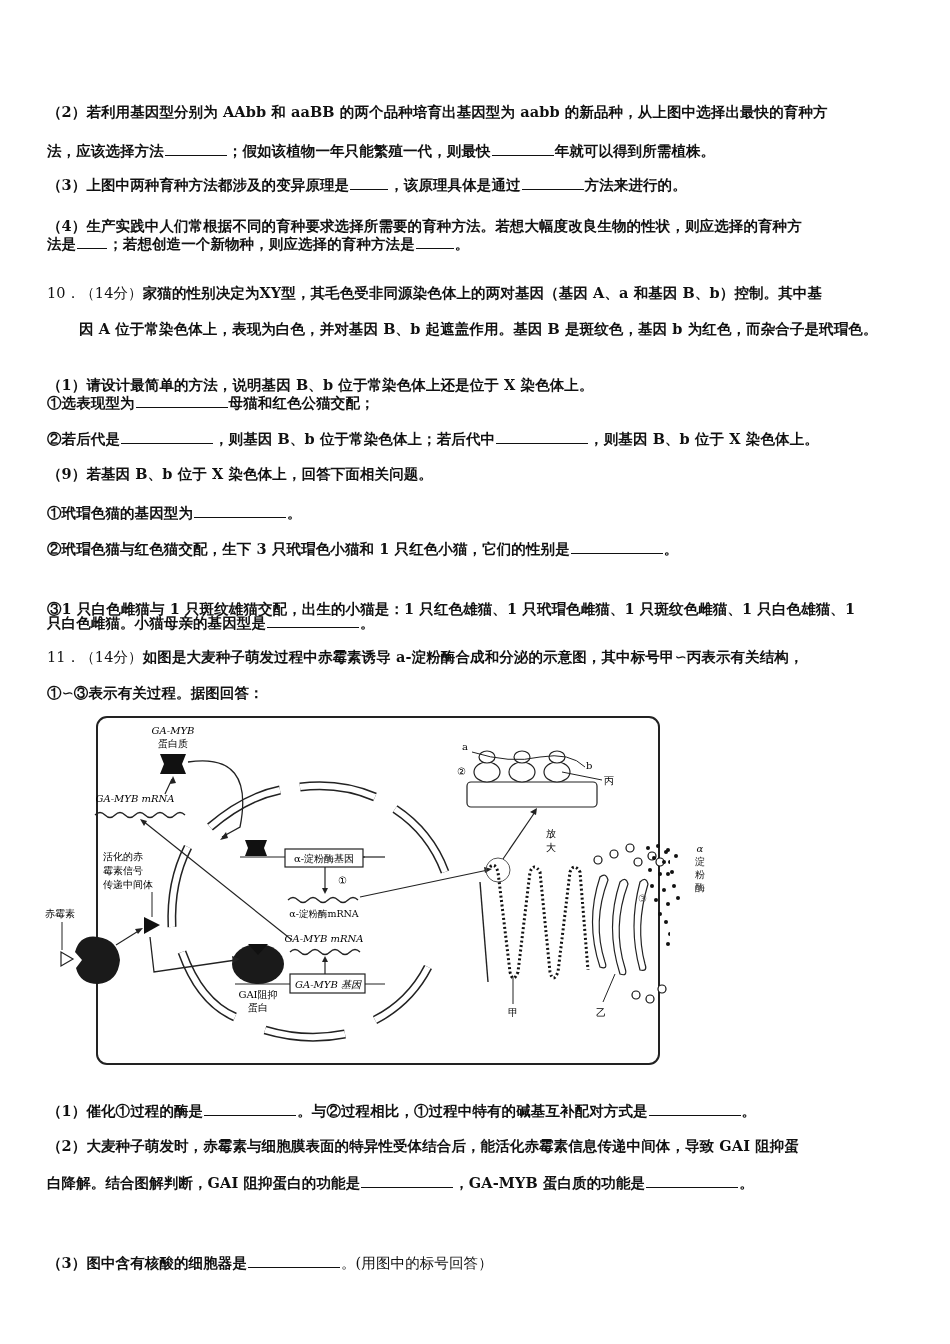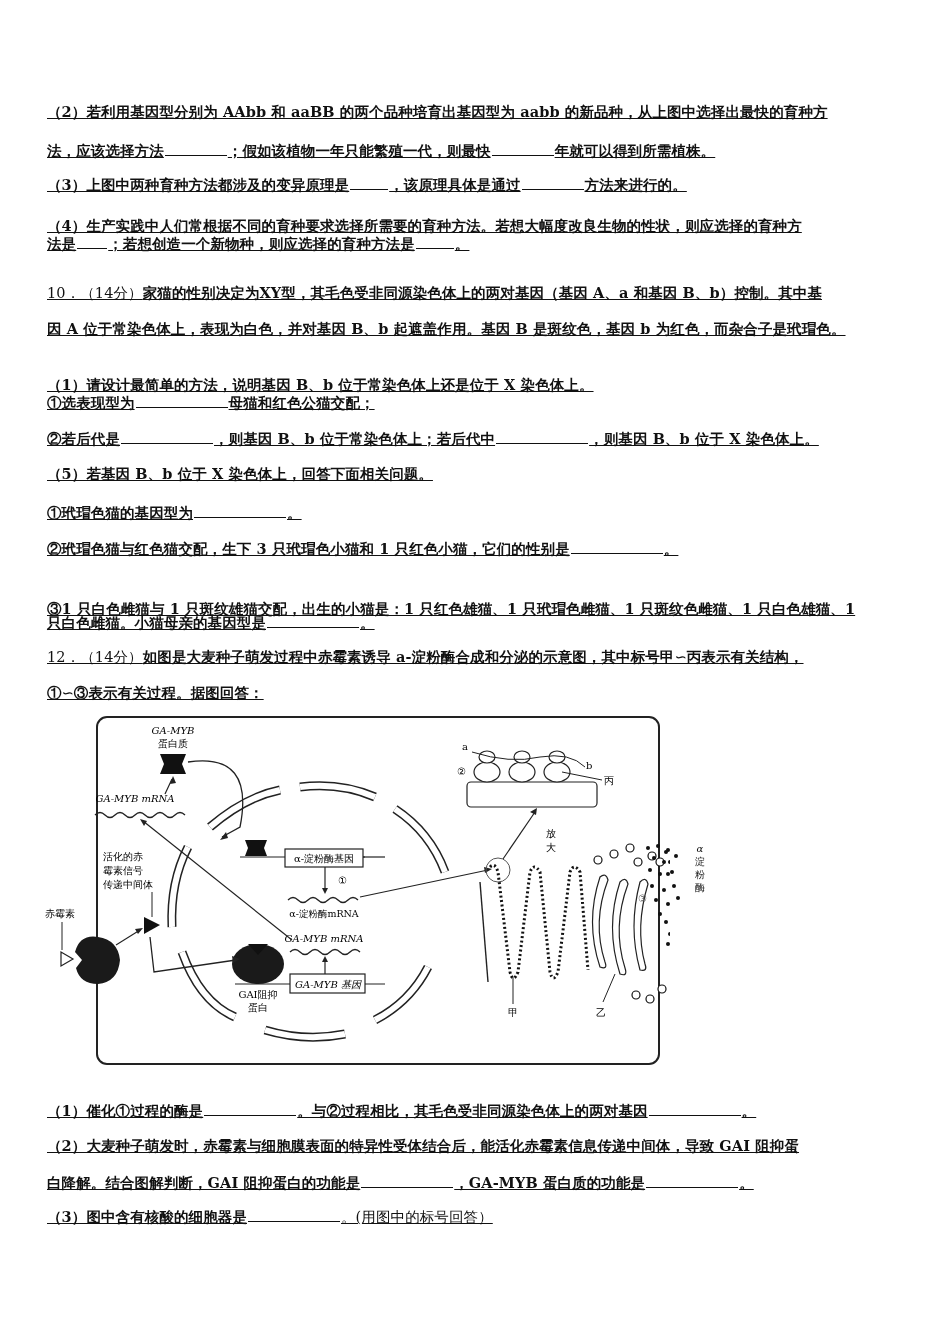--- a/index.html
+++ b/index.html
@@ -1,18 +1,18 @@
 <!DOCTYPE html>
 <html><head>
 <meta charset="utf-8">
 <style>
   html, body { margin:0; padding:0; background:#ffffff; }
   body { width:950px; height:1344px; position:relative; overflow:hidden;
          font-family:"DejaVu Serif","Liberation Serif",serif; color:#111; }
-  .line { position:absolute; left:47px; font-size:14.5px; font-weight:bold; white-space:nowrap; letter-spacing:0.1px;text-decoration:underline; }
+  .line { position:absolute; left:47px; font-size:14.5px; font-weight:bold; white-space:nowrap; letter-spacing:0.1px; }
   .blank { display:inline-block; border-bottom:1.3px solid #111; height:14px; vertical-align:baseline; margin:0 1px; }
   .num { font-weight:normal;margin-top:16px; }
   #diagram { position:absolute; left:40px; top:712px; width:630px; height:360px; }
   #diagram text { font-family:"DejaVu Serif","Liberation Serif",serif; }
 </style>
 </head>
 <body>
 
 <div class="line" style="top:103px;"><span>（2）若利用基因型分别为 AAbb 和 aaBB 的两个品种培育出基因型为 aabb 的新品种，从上图中选择出最快的育种方</span></div>
 <div class="line" style="top:141px;">
@@ -22,42 +22,42 @@
   <span>（3）上图中两种育种方法都涉及的变异原理是</span><span class="blank" style="width:38px;"></span><span>，该原理具体是通过</span><span class="blank" style="width:62px;"></span><span>方法来进行的。</span>
 </div>
 <div class="line" style="top:210px;margin-top:7px;"><span>（4）生产实践中人们常根据不同的育种要求选择所需要的育种方法。若想大幅度改良生物的性状，则应选择的育种方</span></div>
 <div class="line" style="top:234px;">
   <span>法是</span><span class="blank" style="width:30px;"></span><span>；若想创造一个新物种，则应选择的育种方法是</span><span class="blank" style="width:38px;"></span><span>。</span>
 </div>
 
 <div class="line" style="top:284px;">
   <span class="num">10．（14分）</span><span>家猫的性别决定为XY型，其毛色受非同源染色体上的两对基因（基因 A、a 和基因 B、b）控制。其中基</span>
 </div>
-<div class="line" style="top:320px;"><span>因 A 位于常染色体上，表现为白色，并对基因 B、b 起遮盖作用。基因 B 是斑纹色，基因 b 为红色，而杂合子是玳瑁色。</span></div>
+<div class="line" style="top:320px;margin-left:32px;"><span>因 A 位于常染色体上，表现为白色，并对基因 B、b 起遮盖作用。基因 B 是斑纹色，基因 b 为红色，而杂合子是玳瑁色。</span></div>
 <div class="line" style="top:376px;"><span>（1）请设计最简单的方法，说明基因 B、b 位于常染色体上还是位于 X 染色体上。</span></div>
 <div class="line" style="top:393px;">
   <span>①选表现型为</span><span class="blank" style="width:92px;"></span><span>母猫和红色公猫交配；</span>
 </div>
 <div class="line" style="top:429px;">
   <span>②若后代是</span><span class="blank" style="width:92px;"></span><span>，则基因 B、b 位于常染色体上；若后代中</span><span class="blank" style="width:92px;"></span><span>，则基因 B、b 位于 X 染色体上。</span>
 </div>
-<div class="line" style="top:465px;"><span>（5）若基因 B、b 位于 X 染色体上，回答下面相关问题。</span></div>
+<div class="line" style="top:465px;"><span>（9）若基因 B、b 位于 X 染色体上，回答下面相关问题。</span></div>
 <div class="line" style="top:503px;">
   <span>①玳瑁色猫的基因型为</span><span class="blank" style="width:92px;"></span><span>。</span>
 </div>
 <div class="line" style="top:539px;">
   <span>②玳瑁色猫与红色猫交配，生下 3 只玳瑁色小猫和 1 只红色小猫，它们的性别是</span><span class="blank" style="width:92px;"></span><span>。</span>
 </div>
 <div class="line" style="top:576px;margin-top:24px;"><span>③1 只白色雌猫与 1 只斑纹雄猫交配，出生的小猫是：1 只红色雄猫、1 只玳瑁色雌猫、1 只斑纹色雌猫、1 只白色雄猫、1</span></div>
 <div class="line" style="top:613px;">
   <span>只白色雌猫。小猫母亲的基因型是</span><span class="blank" style="width:92px;"></span><span>。</span>
 </div>
 
 <div class="line" style="top:648px;">
-  <span class="num">12．（14分）</span><span>如图是大麦种子萌发过程中赤霉素诱导 a-淀粉酶合成和分泌的示意图，其中标号甲∽丙表示有关结构，</span>
+  <span class="num">11．（14分）</span><span>如图是大麦种子萌发过程中赤霉素诱导 a-淀粉酶合成和分泌的示意图，其中标号甲∽丙表示有关结构，</span>
 </div>
 <div class="line" style="top:684px;text-align:right;"><span>①∽③表示有关过程。据图回答：</span></div>
 
 <svg id="diagram" viewBox="0 0 630 360" xmlns="http://www.w3.org/2000/svg">
 
   <rect x="57" y="5" width="562" height="347" rx="10" fill="none" stroke="#222" stroke-width="2"></rect>
 
   <g fill="none" stroke="#222" stroke-width="1.6">
     <path d="M170 115 Q205 85 240 78" stroke-width="9" stroke="#222"></path>
     <path d="M170 115 Q205 85 240 78" stroke-width="6" stroke="#fff"></path>
@@ -211,21 +211,21 @@
         <circle cx="34" cy="44" r="2"></circle>
       <circle cx="16" cy="58" r="2"></circle>
         <circle cx="28" cy="62" r="2"></circle>
         <circle cx="20" cy="72" r="2"></circle>
         <circle cx="38" cy="56" r="2"></circle>
     </g>
   </svg>
 </div>
 
 <div class="line" style="top:1101px;">
-  <span>（1）催化①过程的酶是</span><span class="blank" style="width:92px;"></span><span>。与②过程相比，其毛色受非同源染色体上的两对基因</span><span class="blank" style="width:92px;"></span><span>。</span>
+  <span>（1）催化①过程的酶是</span><span class="blank" style="width:92px;"></span><span>。与②过程相比，①过程中特有的碱基互补配对方式是</span><span class="blank" style="width:92px;"></span><span>。</span>
 </div>
 <div class="line" style="top:1137px;"><span>（2）大麦种子萌发时，赤霉素与细胞膜表面的特异性受体结合后，能活化赤霉素信息传递中间体，导致 GAI 阻抑蛋</span></div>
 <div class="line" style="top:1173px;">
   <span>白降解。结合图解判断，GAI 阻抑蛋白的功能是</span><span class="blank" style="width:92px;"></span><span>，GA-MYB 蛋白质的功能是</span><span class="blank" style="width:92px;"></span><span>。</span>
 </div>
-<div class="line" style="top:1207px;text-align:right;">
+<div class="line" style="top:1253px;text-align:right;">
   <span>（3）图中含有核酸的细胞器是</span><span class="blank" style="width:92px;"></span><span style="font-weight:normal;">。(用图中的标号回答）</span>
 </div>
 
 </body></html>

